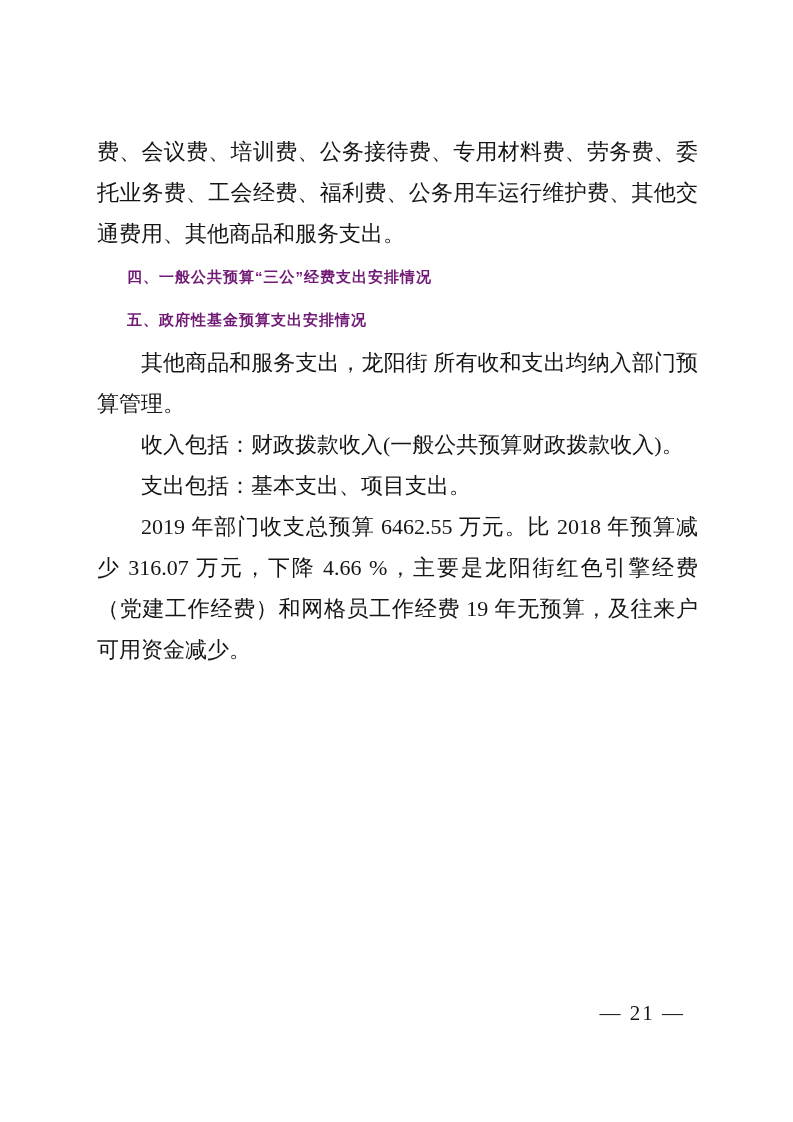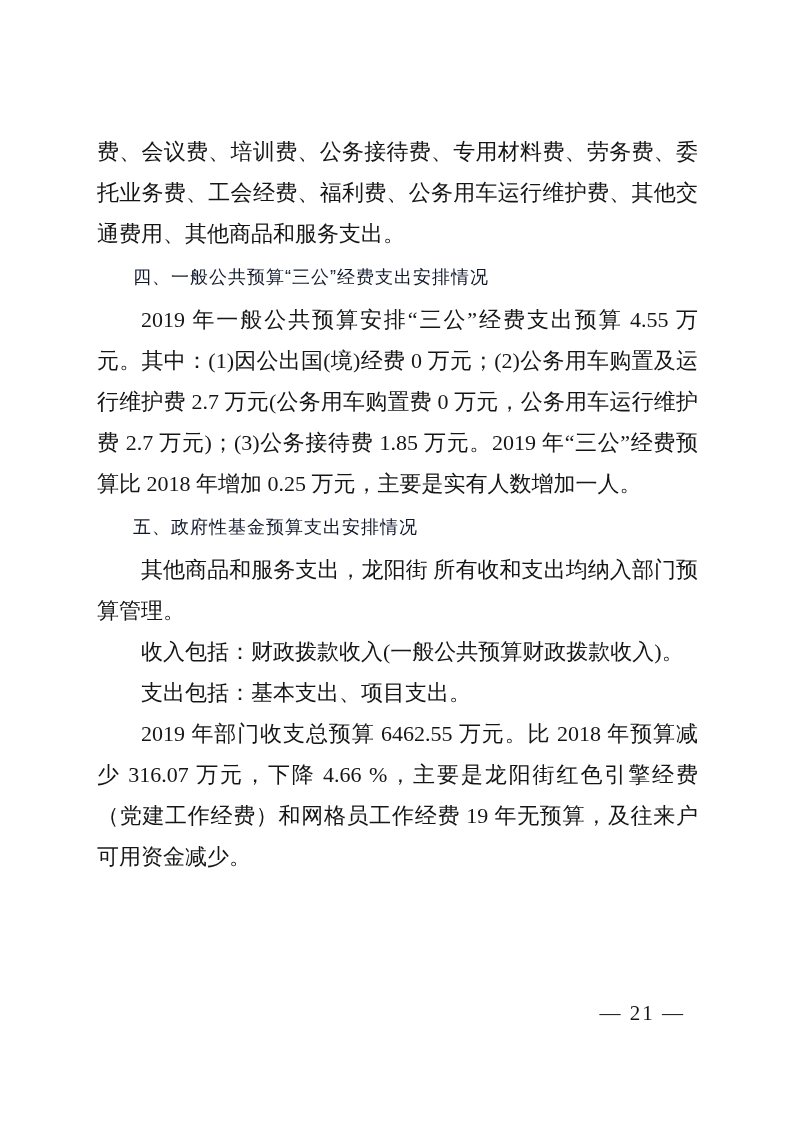--- a/index.html
+++ b/index.html
@@ -32,45 +32,44 @@
     text-indent: 2em;
     color: #151515;
     word-break: break-all;
   }
   p.body.noindent {
     text-indent: 0;
   }
   h3.heading {
     margin: 3px 0 2px 0;
     font-family: "Liberation Sans", "DejaVu Sans", sans-serif;
-    font-weight: normal;
-    font-size: 18px;
+    font-weight: bold;
+    font-size: 15px;
     line-height: 40px;
     text-indent: 2em;
-    color: #0f172a;
+    color: #701a75;
     letter-spacing: 1px;
   }
   .footer {
     position: absolute;
     right: 108px;
     bottom: 96px;
     font-family: Liberation Serif, serif;
     font-size: 21px;
     color: #151515;
     letter-spacing: 2px;
   }
 </style>
 </head>
 <body>
 
 <div class="page">
   <div class="content">
     <p class="body noindent">费、会议费、培训费、公务接待费、专用材料费、劳务费、委托业务费、工会经费、福利费、公务用车运行维护费、其他交通费用、其他商品和服务支出。</p>
     <h3 class="heading">四、一般公共预算“三公”经费支出安排情况</h3>
-    <p class="body">2019 年一般公共预算安排“三公”经费支出预算 4.55 万元。其中：(1)因公出国(境)经费 0 万元；(2)公务用车购置及运行维护费 2.7 万元(公务用车购置费 0 万元，公务用车运行维护费 2.7 万元)；(3)公务接待费 1.85 万元。2019 年“三公”经费预算比 2018 年增加 0.25 万元，主要是实有人数增加一人。</p>
     <h3 class="heading">五、政府性基金预算支出安排情况</h3>
     <p class="body">其他商品和服务支出，龙阳街 所有收和支出均纳入部门预算管理。</p>
     <p class="body">收入包括：财政拨款收入(一般公共预算财政拨款收入)。</p>
     <p class="body">支出包括：基本支出、项目支出。</p>
     <p class="body">2019 年部门收支总预算 6462.55 万元。比 2018 年预算减少 316.07 万元，下降 4.66 %，主要是龙阳街红色引擎经费（党建工作经费）和网格员工作经费 19 年无预算，及往来户可用资金减少。</p>
   </div>
   <div class="footer">
     <span>— 21 —</span>
   </div>
 </div>

